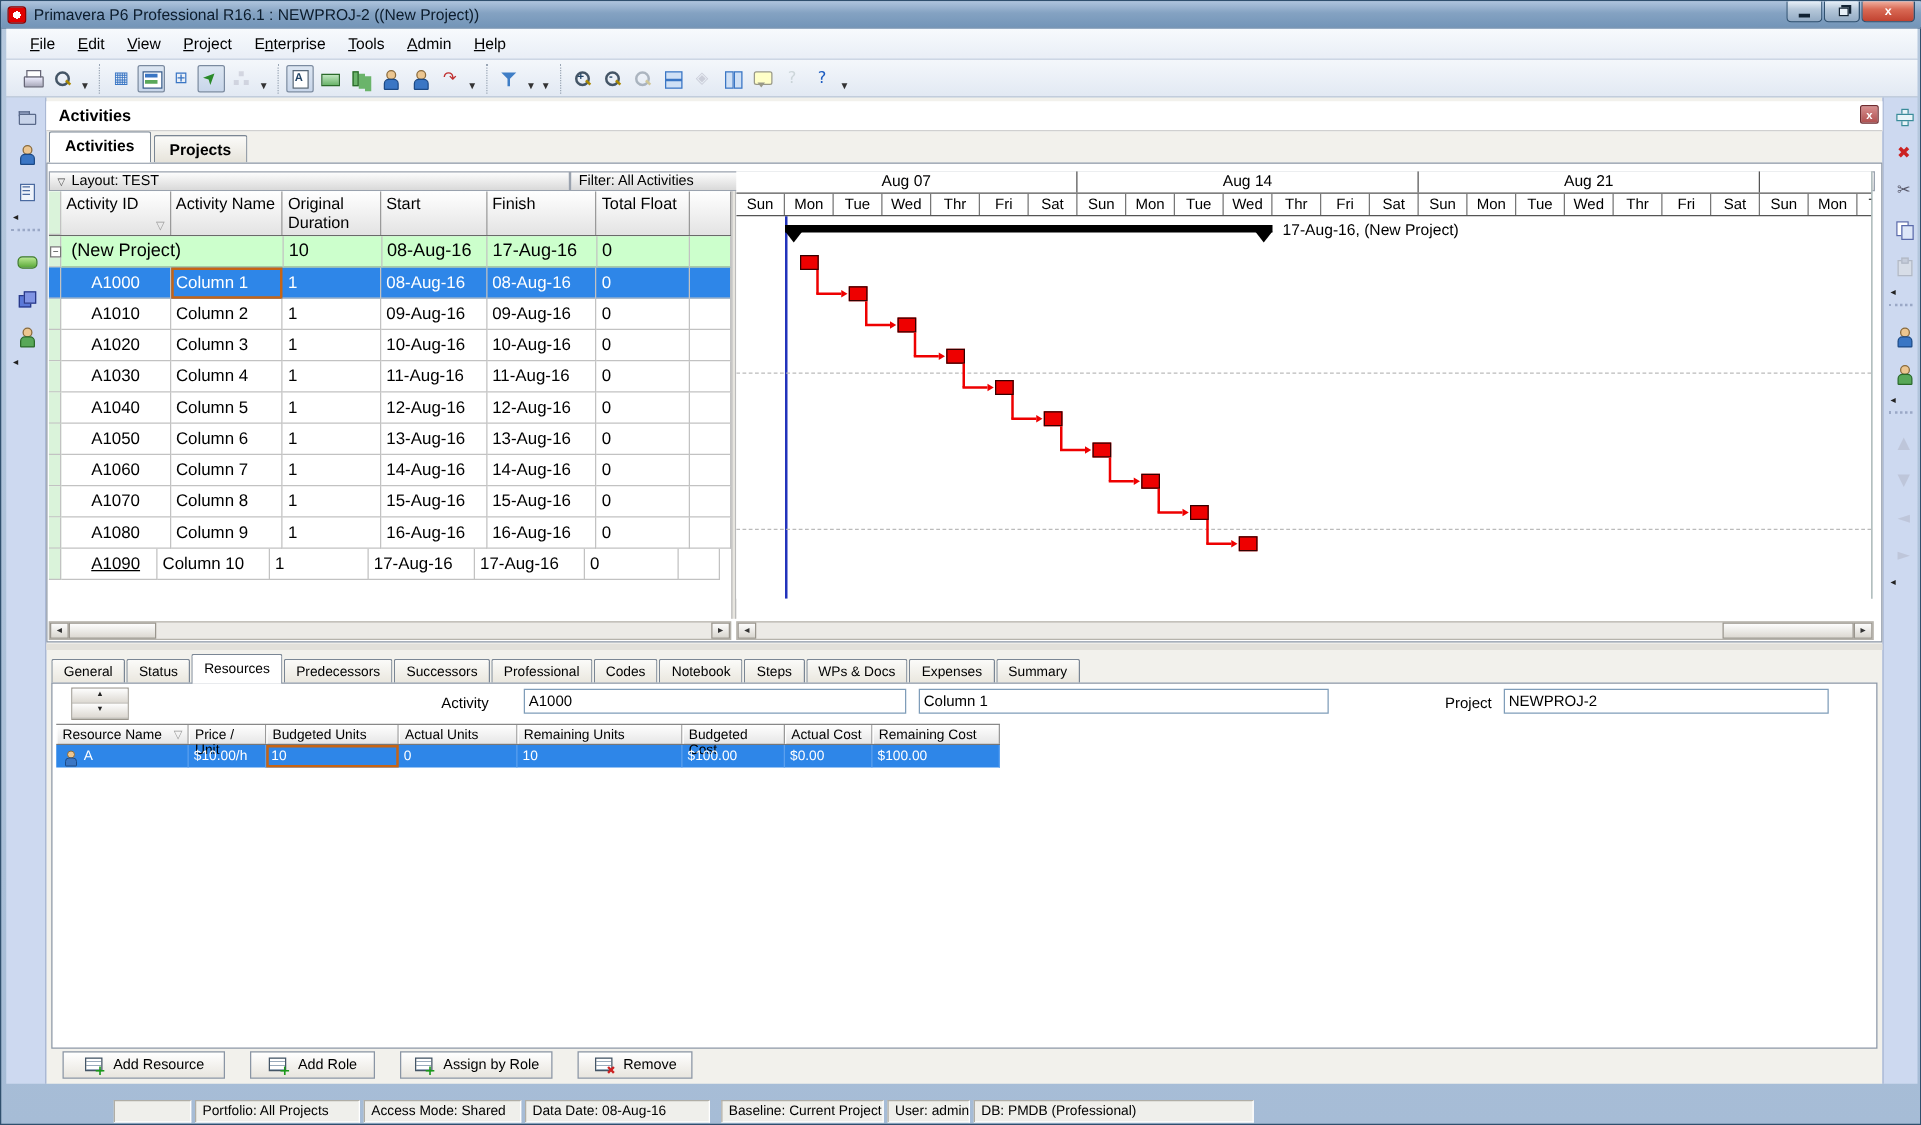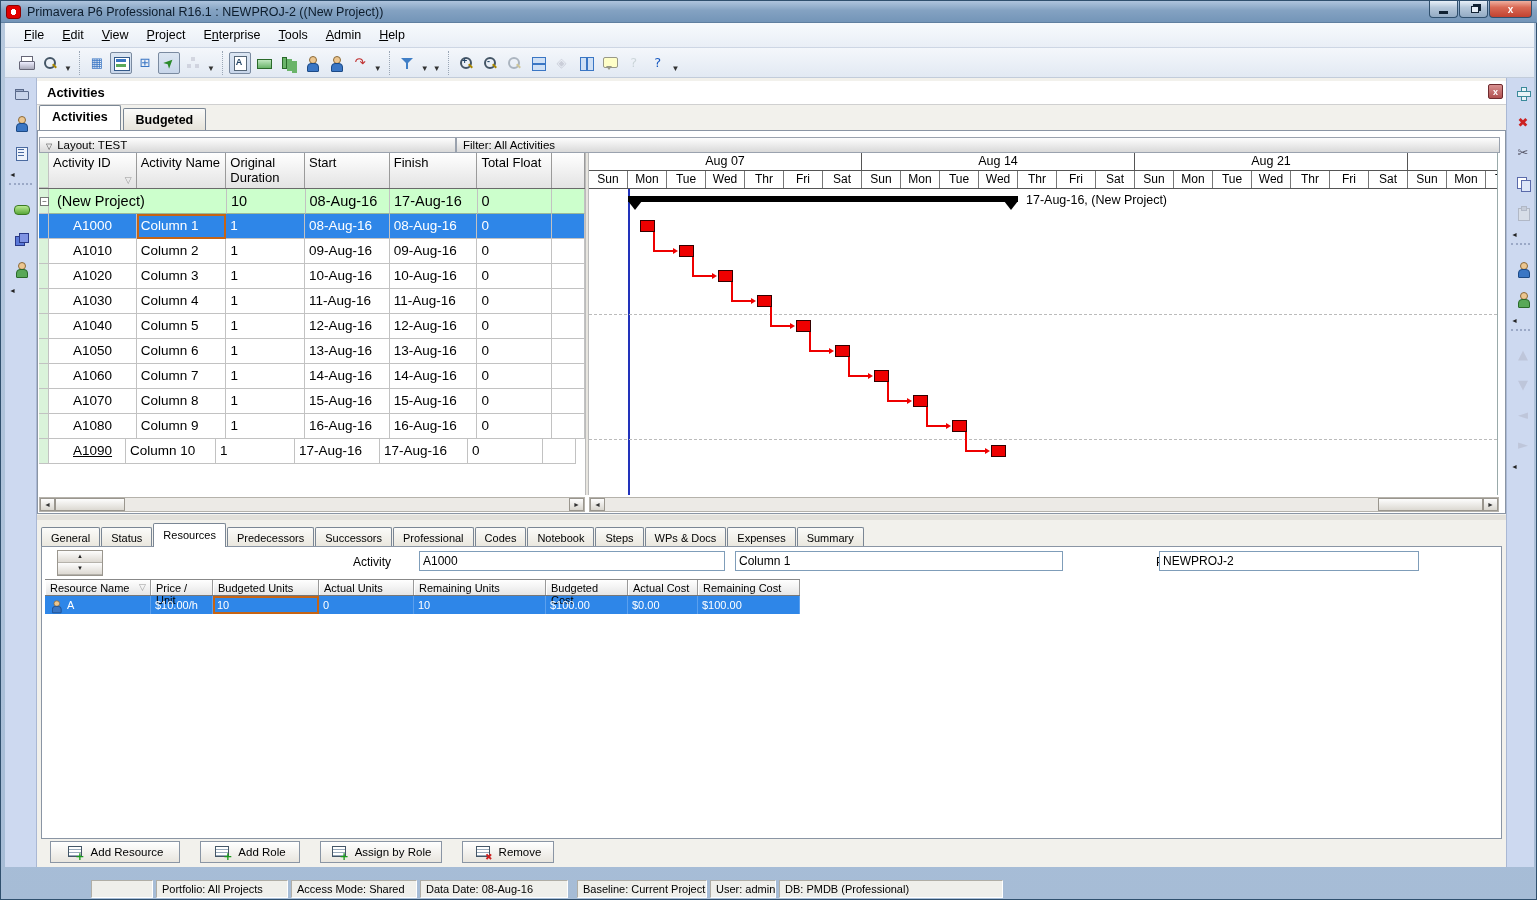--- a/index.html
+++ b/index.html
@@ -124,21 +124,21 @@
   .collapse-box { position:absolute; left:1px; top:8px; width:9px; height:9px; background:#fff; border:1px solid #777;
     font-size:8px; line-height:7px; text-align:center; color:#333; }
   .trow.sel { background:#2e86e8; color:#fff; }
   .trow.sel .gutter { background:#2e86e8; }
   .td.focus-cell { border:2px solid #c66414; padding:2px 2px 0 2px; }
   .ralign { }
 
   #v-splitter { position:absolute; left:584px; top:152px; width:4px; height:342px; background:#e7e5df; border-left:1px solid #bbb; border-right:1px solid #bbb; }
 
   
-  #gantt { position:absolute; left:588px; top:152px; width:909px; height:342px; overflow:hidden; background:#fff; border-right:1px solid #9aa; }
+  #gantt { position:absolute; left:588px; top:136px; width:909px; height:342px; overflow:hidden; background:#fff; border-right:1px solid #9aa; }
   #g-weeks { display:flex; height:18px; border-bottom:1px solid #555; }
   .gw { border-right:1px solid #555; text-align:center; font-size:12.5px; padding-top:1px; flex:none; }
   #g-days { display:flex; height:18px; border-bottom:1px solid #555; }
   .gd { border-right:1px solid #777; text-align:center; font-size:12px; padding-top:1px; flex:none; width:39px; }
   #g-body { position:relative; height:306px; }
   .g-dash { position:absolute; left:0; width:100%; border-top:1px dashed #bbb; }
   #datadate { position:absolute; top:0; bottom:0; width:2px; background:#2233bb; }
   .gbar { position:absolute; width:15px; height:12px; background:#ee0000; border:1px solid #300; }
   .glink { position:absolute; background:#ee0000; }
   .garrow { position:absolute; width:0; height:0; border-left:5px solid #ee0000; border-top:3px solid transparent; border-bottom:3px solid transparent; }
@@ -393,21 +393,21 @@
           <span class="gl" style="color: rgb(170, 170, 187);">►</span>
         </span>
       </div>
       <div class="sb-caret">◄</div>
     </div>
 
   <div id="view-title">Activities</div>
   <div id="view-close">x</div>
   <div id="main-tabs">
       <div class="mtab active">Activities</div>
-      <div class="mtab">Budgeted</div>
+      <div class="mtab">Projects</div>
     </div>
 
   <div id="view-box"></div>
   <div id="layout-bar">
     <div class="lb-sect" id="lb-left"><span class="lb-caret">▽</span><span>Layout: TEST</span></div>
     <div class="lb-sect" id="lb-right"><span>Filter: All Activities</span></div>
   </div>
 
   <div id="act-table">
       <div class="thead">
@@ -646,21 +646,21 @@
   <div id="dcontent"></div>
 
   <div id="spinner">
     <div class="spin-btn">▲</div>
     <div class="spin-btn">▼</div>
   </div>
   <div class="fld-label" style="left:352px;">Activity</div>
   <div class="fld" style="left:418px; width:306px;">A1000</div>
   <div class="fld" style="left:734px; width:328px;">Column 1</div>
   <div class="fld-label" style="left:1155px;">Project</div>
-  <div class="fld" style="left:1158px; width:260px;">NEWPROJ-2</div>
+  <div class="fld" style="left:1202px; width:260px;">NEWPROJ-2</div>
 
   <div id="res-grid">
       <div class="gh-row">
         <div class="gh" style="width: 106px;">Resource Name<span class="sortg">▽</span></div>
         <div class="gh" style="width: 62px;">Price / Unit</div>
         <div class="gh ralign" style="width: 106px;">Budgeted Units</div>
         <div class="gh ralign" style="width: 95px;">Actual Units</div>
         <div class="gh ralign" style="width: 132px;">Remaining Units</div>
         <div class="gh ralign" style="width: 82px;">Budgeted Cost</div>
         <div class="gh ralign" style="width: 70px;">Actual Cost</div>

